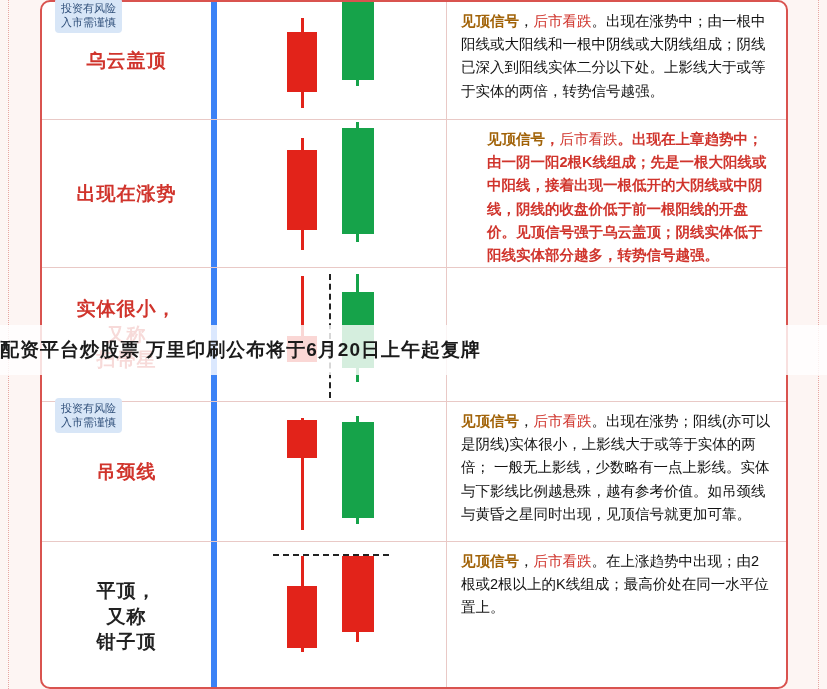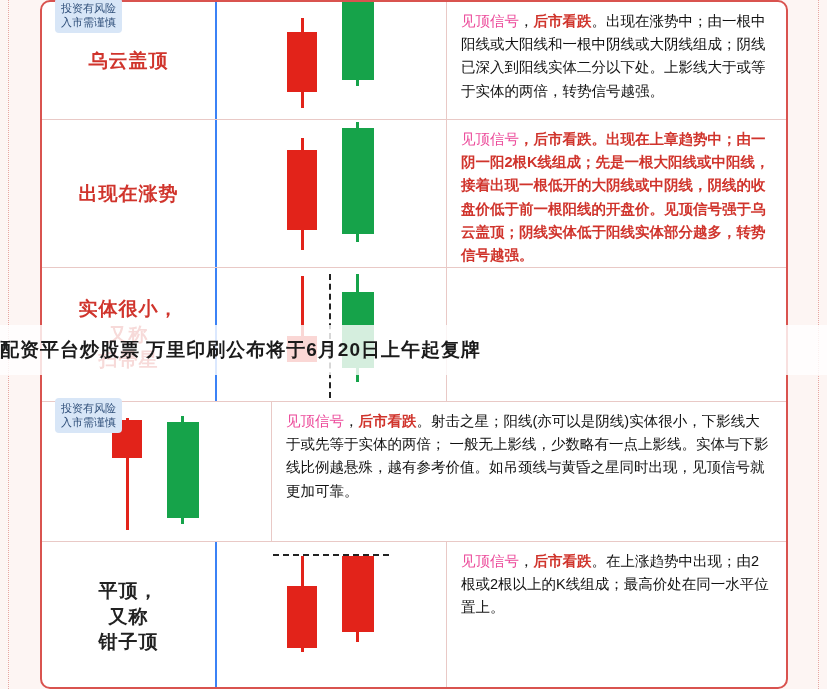--- a/index.html
+++ b/index.html
@@ -52,21 +52,21 @@
     display: flex;
     align-items: stretch;
     border-bottom: 1px solid #e9c9c6;
     box-sizing: border-box;
     position: relative;
   }
 
   .col-name {
     width: 175px;
     flex: 0 0 175px;
-    border-right: 2px solid #3b82f6;
+    border-right: 6px solid #3b82f6;
     display: flex;
     align-items: center;
     justify-content: center;
     box-sizing: border-box;
     position: relative;
   }
 
   .name-text {
     color: #d0342c;
     font-size: 19px;
@@ -94,31 +94,32 @@
     box-sizing: border-box;
   }
 
   .desc {
     font-size: 14.5px;
     line-height: 1.6;
     color: #111;
   }
 
   .desc .lead {
-    color: #ec4899;
-    font-weight: normal;
+    color: #a16207;
+    font-weight: bold;
   }
   .desc .lead2 {
     color: #d0342c;
-    font-weight: bold;
+    font-weight: normal;
   }
 
   .desc.allred {
     color: #d0342c;
     font-weight: bold;
+    margin-left: 26px;
   }
   .body-red {
     position: absolute;
     background: #e2231a;
   }
   .body-green {
     position: absolute;
     background: #16a34a;
   }
   .wick-red {
@@ -219,28 +220,31 @@
       <div class="col-chart">
         <div class="wick-red" style="left:84px; top:8px; height:80px;"></div>
         <div class="body-red" style="left:70px; top:68px; width:30px; height:26px;"></div>
         <div class="dash-line" style="left:112px; top:6px; height:124px;"></div>
         <div class="wick-green" style="left:139px; top:6px; height:108px;"></div>
         <div class="body-green" style="left:125px; top:24px; width:32px; height:76px;"></div>
       </div>
     </div>
 
     <div class="row" style="height:140px;">
+      <div class="col-name">
+        <div class="name-text">吊颈线</div>
+      </div>
       <div class="col-chart">
         <div class="wick-red" style="left:84px; top:16px; height:112px;"></div>
         <div class="body-red" style="left:70px; top:18px; width:30px; height:38px;"></div>
         <div class="wick-green" style="left:139px; top:14px; height:108px;"></div>
         <div class="body-green" style="left:125px; top:20px; width:32px; height:96px;"></div>
       </div>
       <div class="col-desc">
-        <div class="desc"><span class="lead">见顶信号</span>，<span class="lead2">后市看跌</span><span>。射击之星；阳线(亦可以是阴线)实体很小，下影线大于或先等于实体的两倍； 一般无上影线，少数略有一点上影线。实体与下影线比例越悬殊，越有参考价值。如吊颈线与黄昏之星同时出现，见顶信号就更加可靠。</span></div>
+        <div class="desc"><span class="lead">见顶信号</span>，<span class="lead2">后市看跌</span><span>。出现在涨势；阳线(亦可以是阴线)实体很小，上影线大于或等于实体的两倍； 一般无上影线，少数略有一点上影线。实体与下影线比例越悬殊，越有参考价值。如吊颈线与黄昏之星同时出现，见顶信号就更加可靠。</span></div>
       </div>
     </div>
 
     <div class="row" style="height:149px; border-bottom:none;">
       <div class="col-name">
         <div class="name-text dark" style="white-space:pre-line;font-family:Liberation Serif, serif;">平顶，
 又称
 钳子顶</div>
       </div>
       <div class="col-chart">

